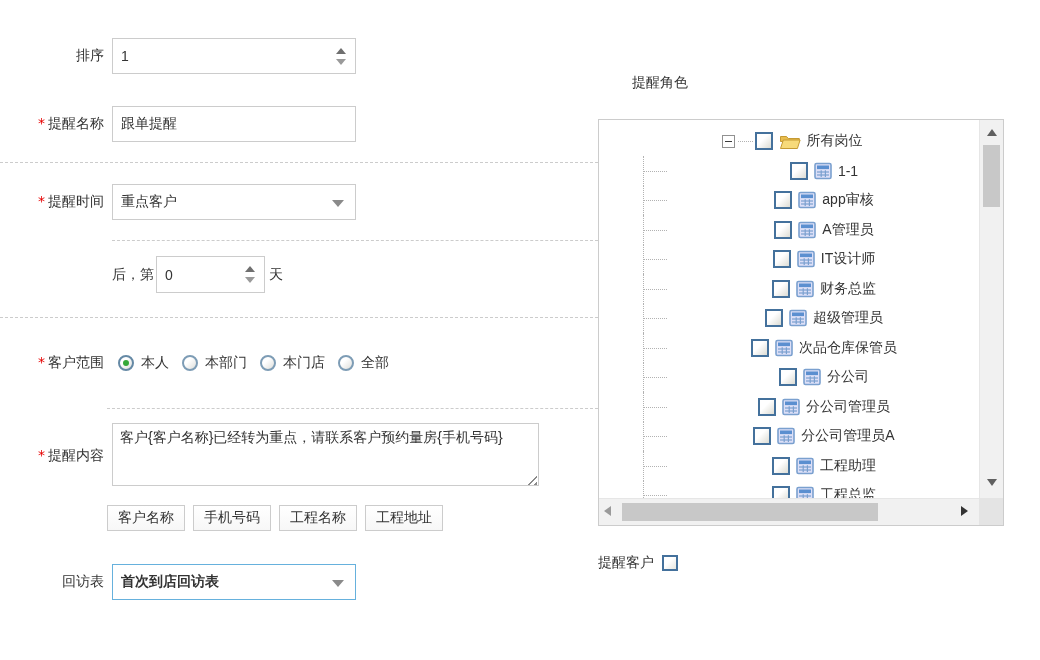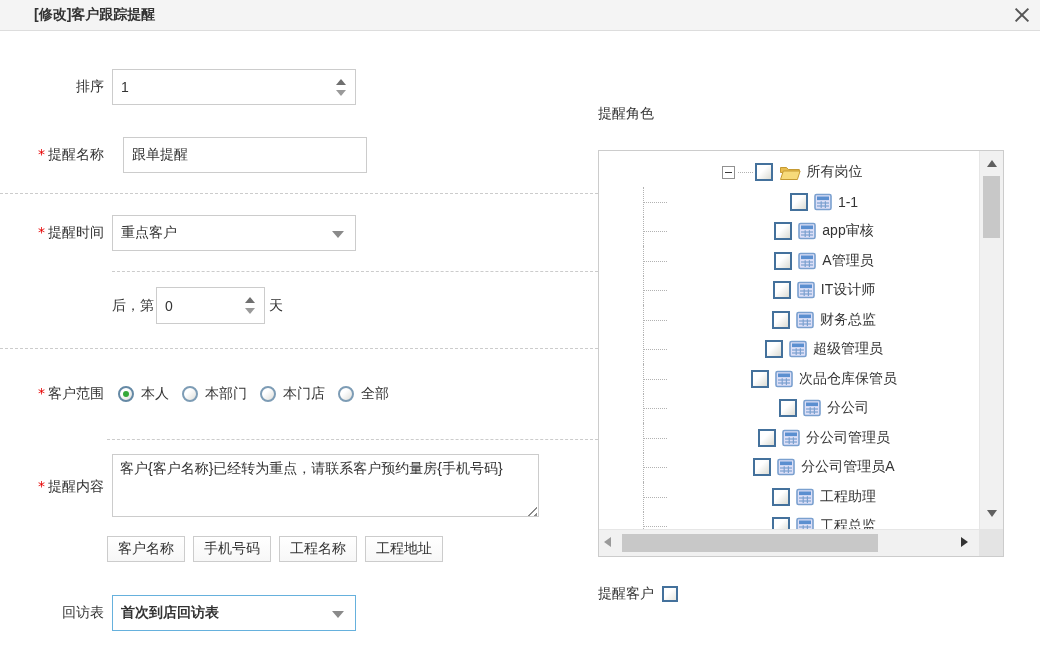--- a/index.html
+++ b/index.html
@@ -55,21 +55,21 @@
 
   
   .caret { position: absolute; right: 11px; top: 15px; width: 0; height: 0;
            border-left: 6px solid transparent; border-right: 6px solid transparent;
            border-top: 7px solid #8a8a8a; }
 
   .divider { border-top: 1px dashed #ccc; height: 0; }
   .div-ind112 { margin-left: 112px; }
   .div-ind107 { margin-left: 107px; }
 
-  .m-row-name   { margin-top: 32px; gap: 11px; }
+  .m-row-name   { margin-top: 32px; }
   .m-div1       { margin-top: 20px; }
   .m-row-time   { margin-top: 21px; }
   .m-div2       { margin-top: 20px; }
   .m-row-days   { margin-top: 15px; }
   .m-div3       { margin-top: 24px; }
   .m-row-scope  { margin-top: 36px; }
   .m-div4       { margin-top: 36px; }
   .m-row-cont   { margin-top: 14px; }
   .m-row-btns   { margin-top: 16px; margin-left: 107px; }
   .m-row-visit  { margin-top: 33px; }
@@ -112,21 +112,21 @@
     height: 26px; padding: 0 10px; border: 1px solid #ccc;
     background: linear-gradient(#ffffff, #f7f7f7);
     font-family: "Liberation Sans", "DejaVu Sans", sans-serif;
     font-size: 14px; color: #333; display: flex; align-items: center; cursor: pointer;
   }
 
   .visit-select { border-color: #66b1dd; font-weight: bold; }
 
   
   .right-col { position: absolute; left: 598px; top: 74px; width: 412px; }
-  .section-label { color: #333; }
+  .section-label { color: #333; margin-left: 34px; }
 
   .tree-panel {
     position: relative; margin-top: 27px; width: 406px; height: 407px;
     border: 1px solid #ccc; background: #fff;
   }
   .tree-viewport {
     position: absolute; left: 0; top: 0; right: 24px; bottom: 27px;
     overflow: hidden; padding: 6px 0 0 6px;
   }
   .tree-row { position: relative; display: flex; align-items: center; height: 29.5px; justify-content: center; }
@@ -186,24 +186,20 @@
 
   .remind-row { display: flex; align-items: center; margin-top: 28px; gap: 8px; }
   .remind-cbx { width: 16px; height: 16px; border: 2px solid #44719c;
                 background: linear-gradient(315deg, #e6e6df, #ffffff 60%); cursor: pointer; }
 </style>
 </head>
 <body>
 
 <div class="dialog">
 
-  <div class="dlg-header">
-    <span class="dlg-title">[修改]客户跟踪提醒</span>
-    <span class="close-btn"></span>
-  </div>
 
   <div class="dlg-body">
 
     <div class="form-col">
 
       <div class="frow">
         <span class="flabel">排序</span>
         <div class="tbox w244">
           <span>1</span>
           <span class="spin">

